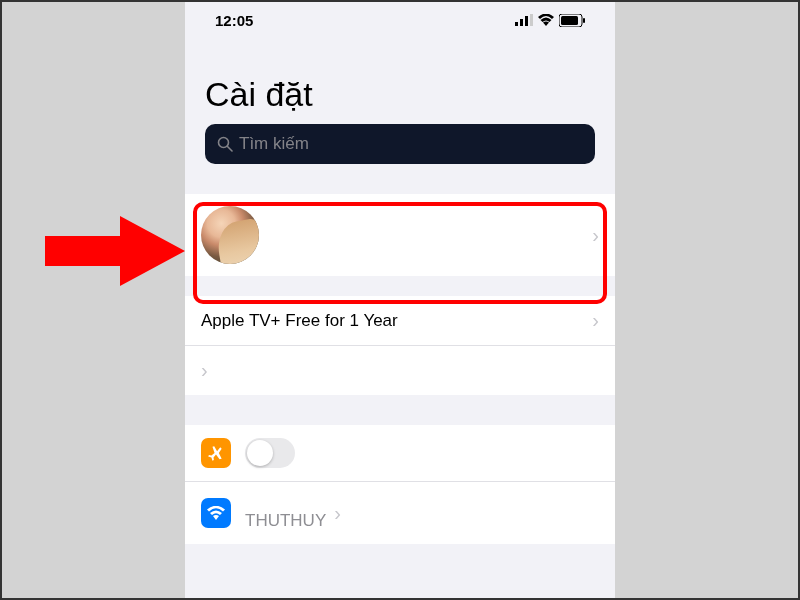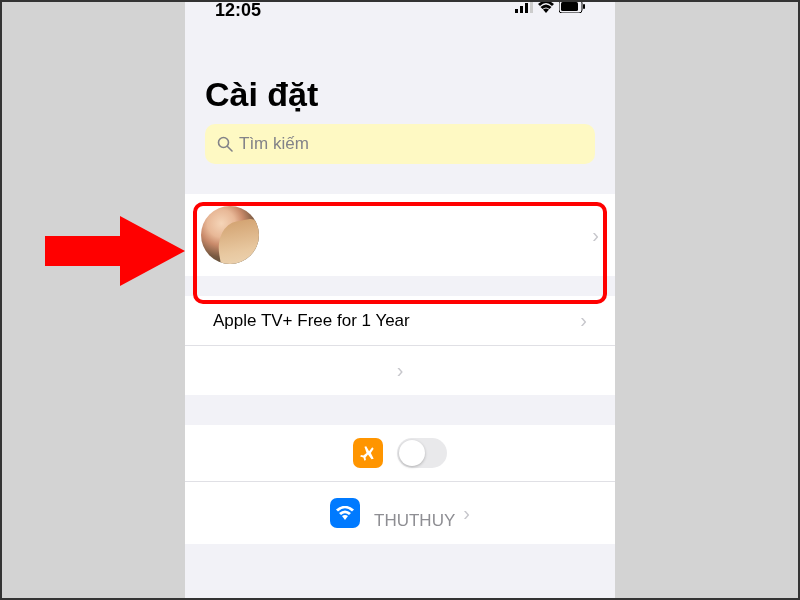--- a/index.html
+++ b/index.html
@@ -12,40 +12,40 @@
       width: 430px;
       height: 600px;
       background: #f2f2f7;
       overflow: hidden;
     }
     
     .status-bar {
       height: 40px;
       display: flex;
       justify-content: space-between;
-      align-items: flex-start;
+      align-items: center;
       padding: 0 30px;
       font-weight: 600;
-      font-size: 18px;
+      font-size: 15px;
       color: #000;
     }
     .status-right { display: flex; align-items: center; gap: 5px; }
     
     .page-header {
       padding: 35px 20px 10px;
     }
     .page-title {
       font-size: 34px;
-      font-weight: 700;
+      font-weight: 400;
       color: #000;
       margin-bottom: 10px;
     }
     
     .search-bar {
-      background: #fef9c3;
+      background: #0f172a;
       border-radius: 10px;
       padding: 10px 12px;
       display: flex;
       align-items: center;
       gap: 6px;
     }
     .search-placeholder {
       color: #838388;
       font-size: 17px;
     }
@@ -79,26 +79,25 @@
       width: 45px;
       height: 60px;
       background: linear-gradient(180deg, #d4a574 0%, #e8c8a0 50%, #f0ddc0 100%);
       border-radius: 50% 20% 30% 30%;
       transform: rotate(-10deg);
     }
     
     .list-row {
       display: flex;
       align-items: center;
-      padding: 13px 28px;
+      padding: 13px 16px;
       border-bottom: 0.5px solid #e0e0e5;
       position: relative;
       font-size: 17px;
       color: #000;
-      justify-content: center;
     }
     .list-row:last-child { border-bottom: none; }
     .list-label { flex: 1; }
     .list-value { color: #8e8e93; margin-right: 8px; margin-top: 16px; }
     
     .chevron {
       color: #c7c7cc;
       font-size: 20px;
     }
     

